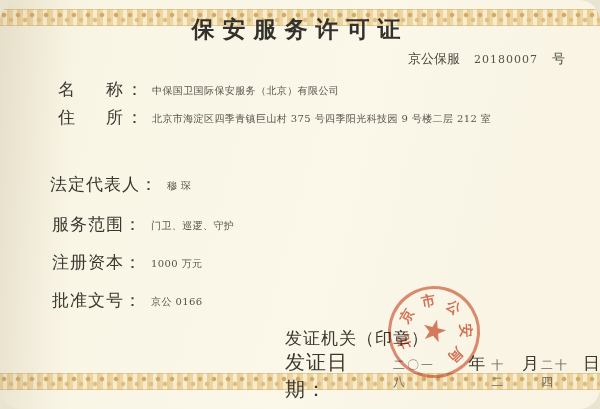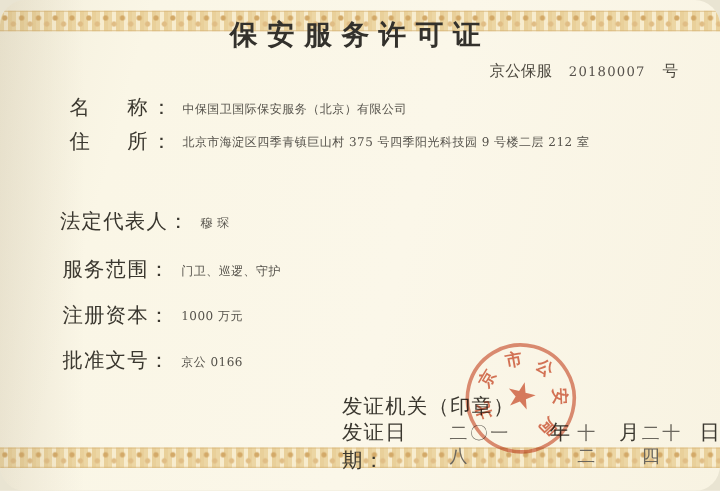--- a/index.html
+++ b/index.html
@@ -55,22 +55,22 @@
   .row-legal{left:50px;top:173px;}
   .row-scope{left:52px;top:213px;}
   .row-capital{left:52px;top:251px;}
   .row-approval{left:52px;top:289px;}
 
   .issuer{position:absolute;left:285px;top:327px;font-size:17px;color:#3a372f;letter-spacing:1px;z-index:2;}
   .dateline{
     position:absolute;left:285px;top:349px;display:flex;align-items:baseline;
     color:#3a372f;z-index:2;
   }
-  .dateline .dl{font-size:17px;letter-spacing:1px;}
-  .dateline .fill{font-size:15px;color:#6b675e;letter-spacing:2px;}
+  .dateline .dl{font-size:20px;letter-spacing:1px;}
+  .dateline .fill{font-size:12px;color:#6b675e;letter-spacing:2px;}
   .dateline .u{font-size:17px;}
   .gap-a{margin-left:8px;} .gap-b{margin-left:22px;} .gap-c{margin-left:6px;}
   .gap-d{margin-left:4px;} .gap-e{margin-left:2px;}
 
   
   .seal{
     position:absolute;left:388px;top:286px;width:86px;height:86px;z-index:4;
     border:3px solid rgba(205,86,54,.72);border-radius:50%;
     transform:rotate(14deg);
     mix-blend-mode:multiply;opacity:.92;

